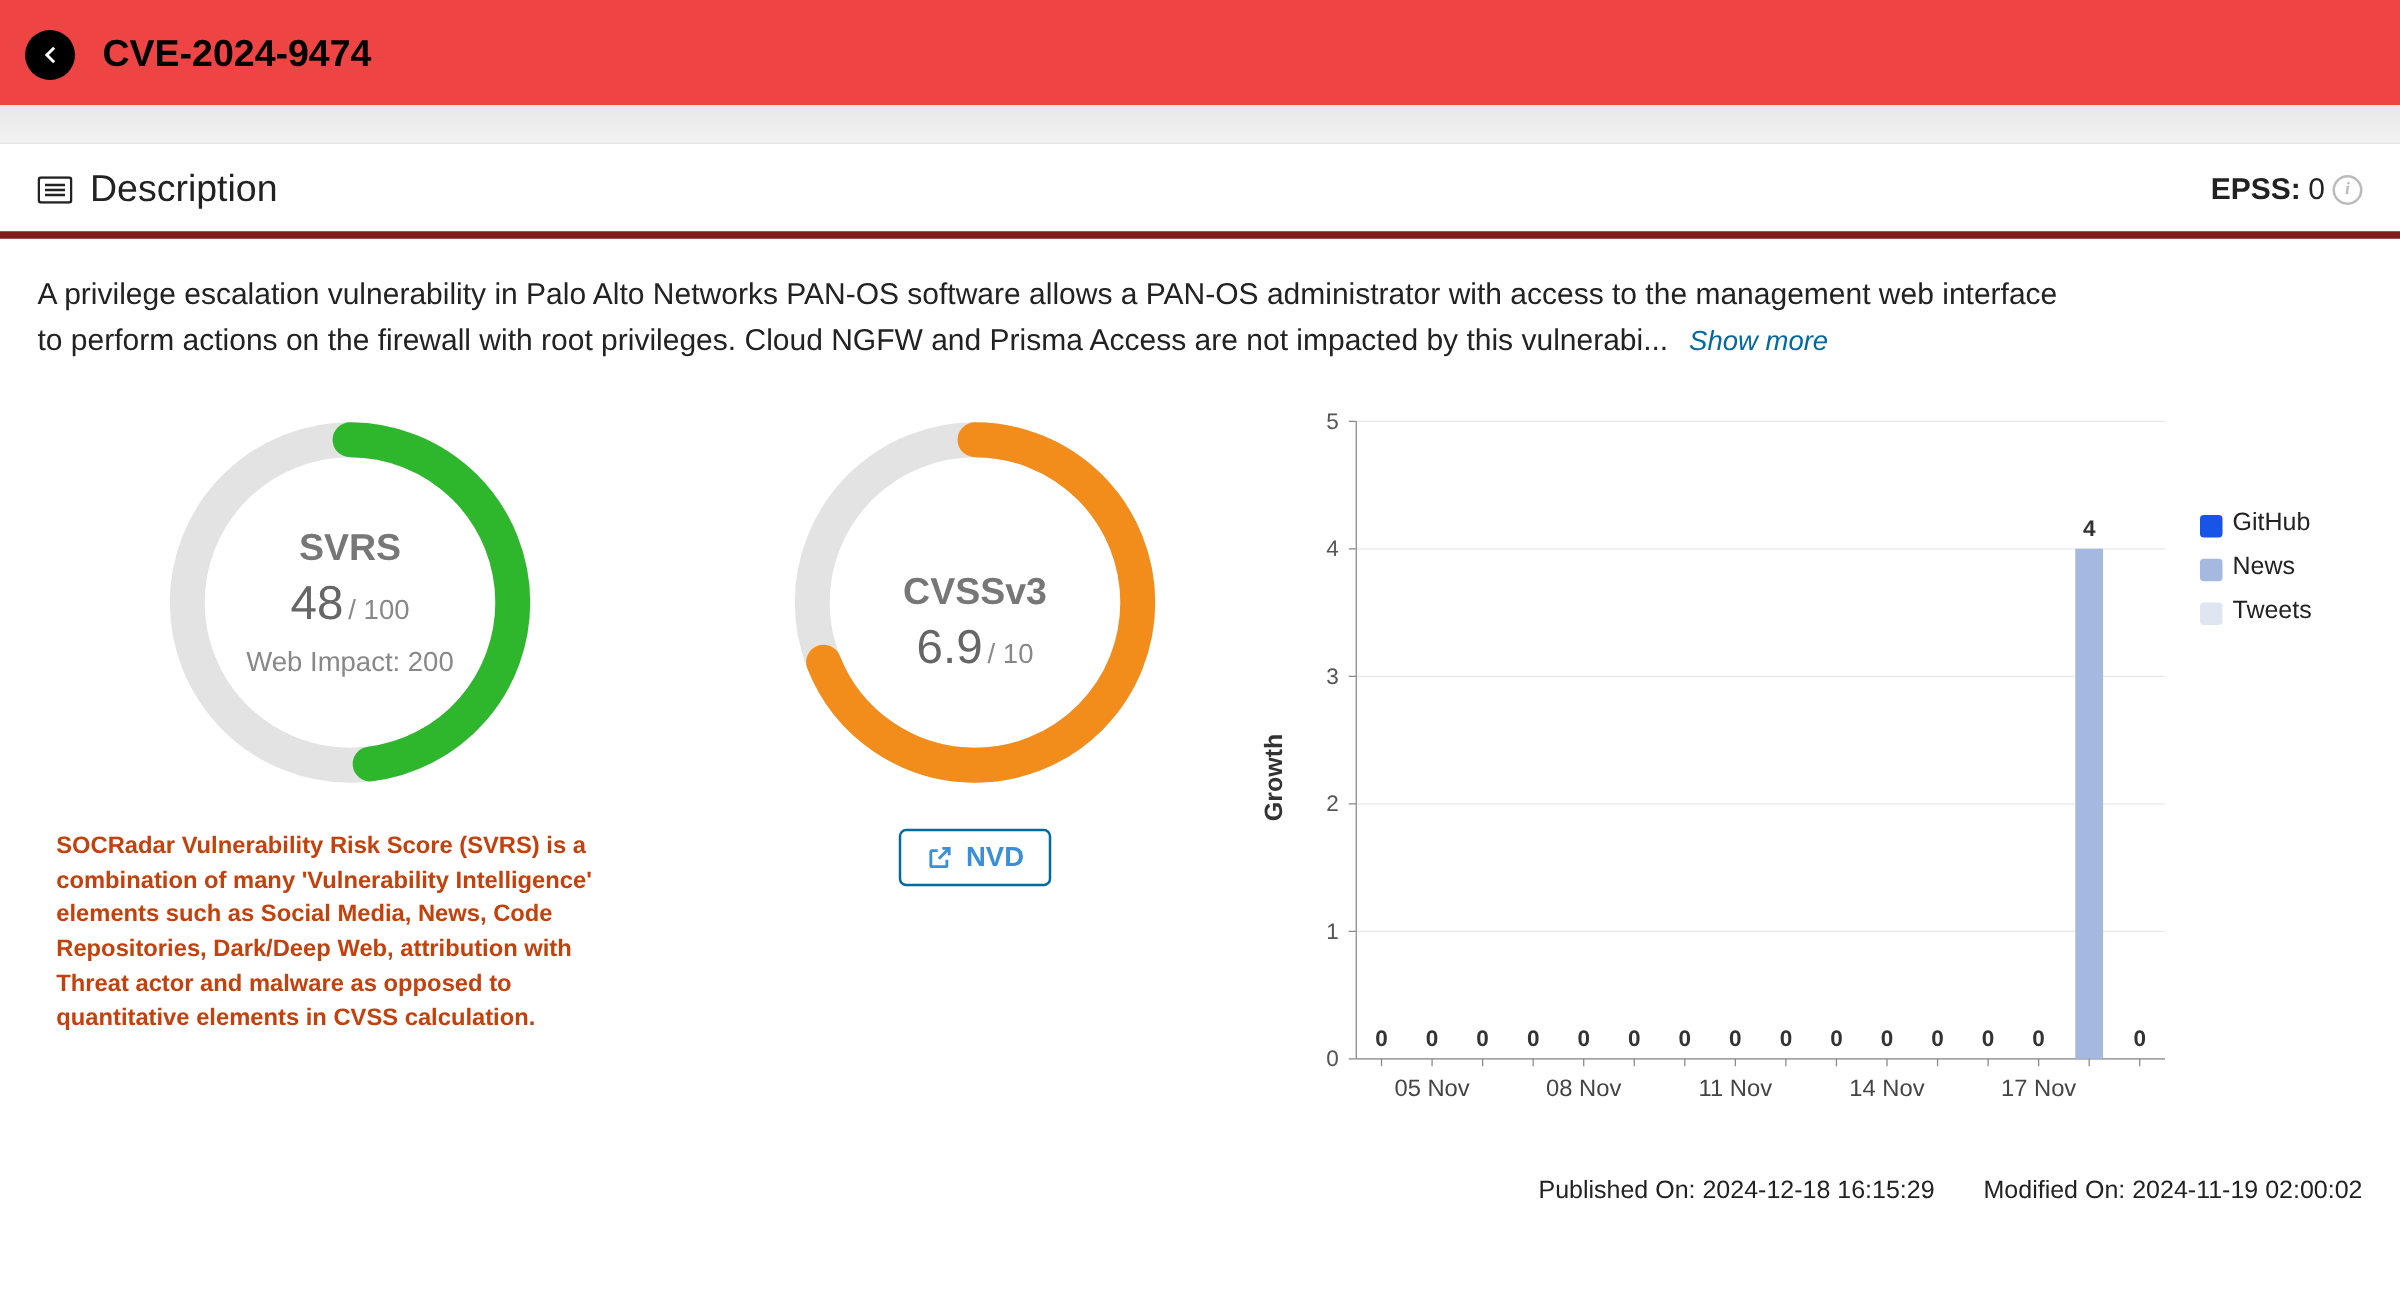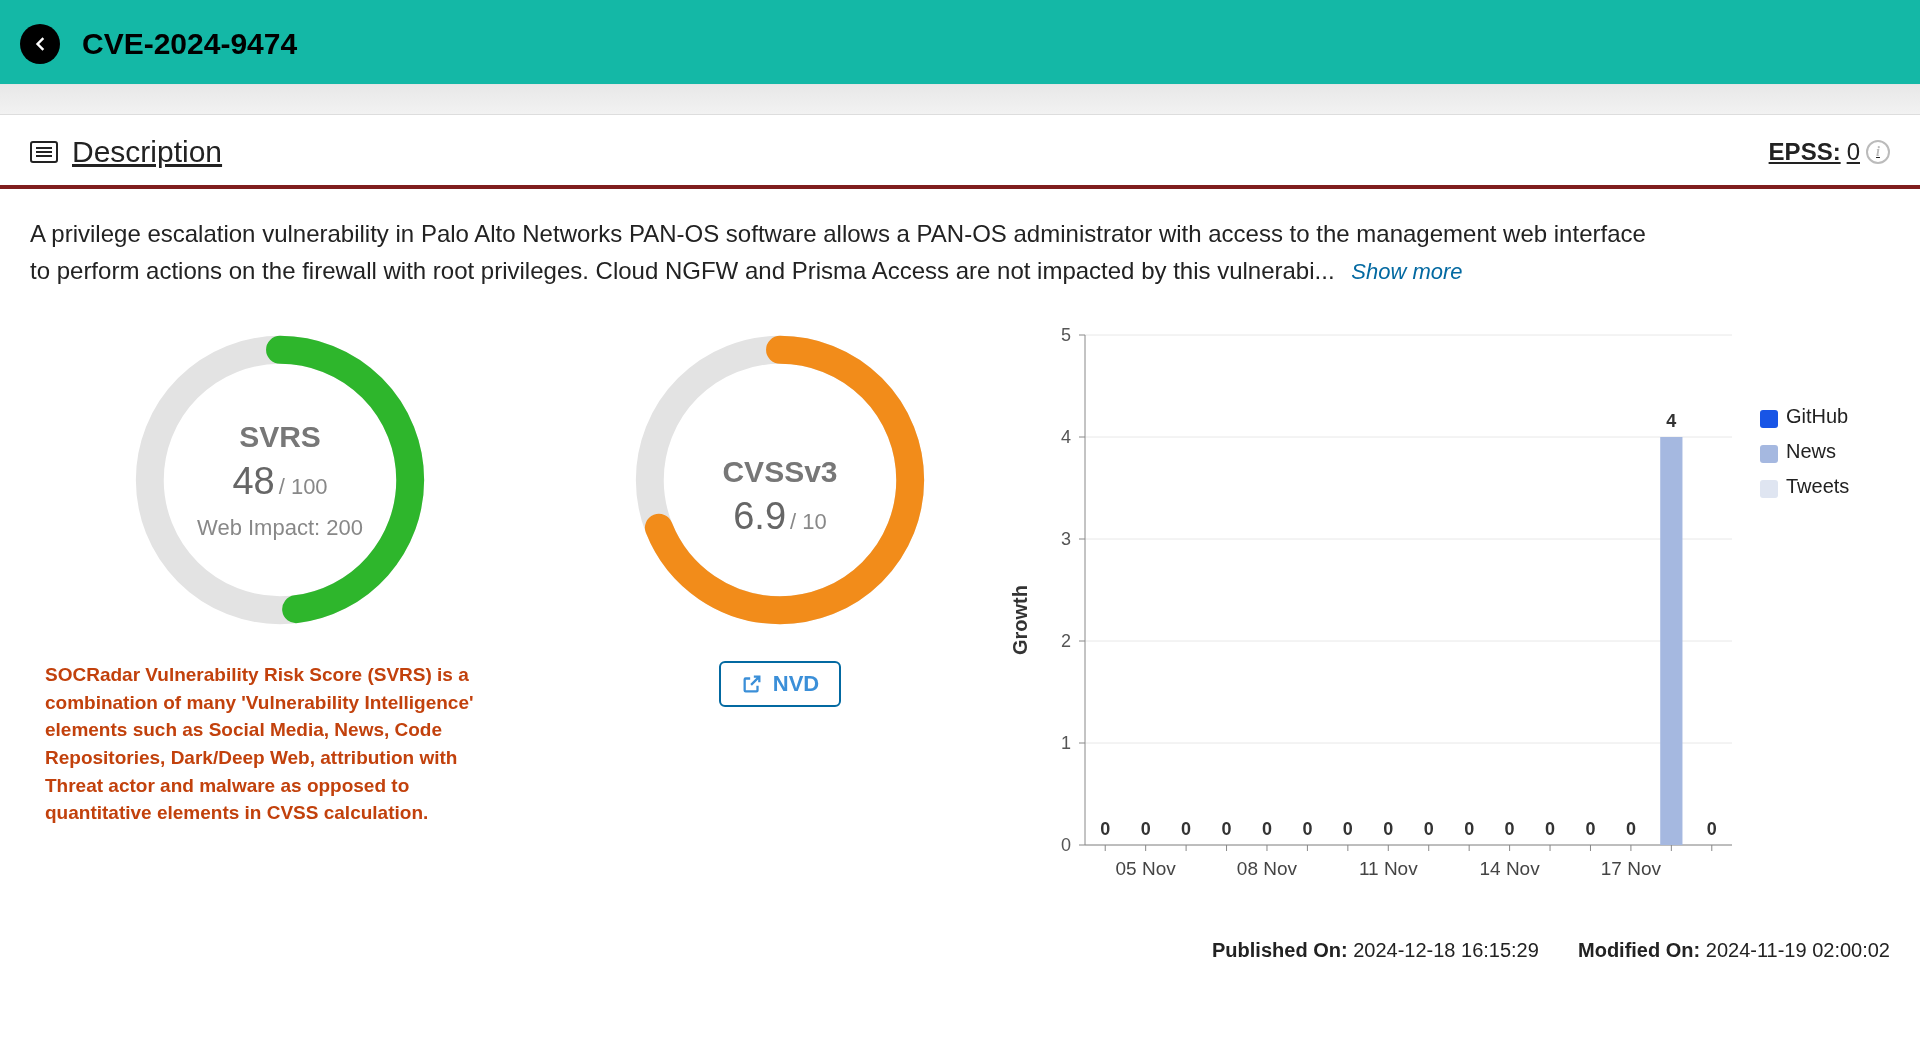--- a/index.html
+++ b/index.html
@@ -7,21 +7,21 @@
   font-family: -apple-system, BlinkMacSystemFont, "Segoe UI", Helvetica, Arial, sans-serif;
   background: #fff;
   width: 1920px;
   color: #222;
 }
 .header {
   display: flex;
   align-items: center;
   padding: 24px 20px 20px 20px;
   border-bottom: 1px solid #e5e5e5;
-  background: #14b8a6;
+  background: #ef4444;
 }
 .back-btn {
   width: 40px;
   height: 40px;
   border-radius: 50%;
   background: #000;
   display: flex;
   align-items: center;
   justify-content: center;
   cursor: pointer;
@@ -36,22 +36,21 @@
 .grayband {
   height: 30px;
   background: linear-gradient(#e8e8e8,#f2f2f2);
   border-bottom: 1px solid #ddd;
 }
 .section-header {
   display: flex;
   align-items: center;
   justify-content: space-between;
   padding: 20px 30px 16px 30px;
-  border-bottom: 4px solid #7f1d1d;
-  text-decoration: underline;
+  border-bottom: 6px solid #7f1d1d;
 }
 .section-header-left {
   display: flex;
   align-items: center;
   gap: 14px;
 }
 .list-icon { width: 28px; height: 22px; }
 .section-title { font-size: 30px; font-weight: 400; color: #222; }
 .epss-wrap { display: flex; align-items: center; gap: 6px; font-size: 24px; font-weight: 700; }
 .epss-wrap .val { font-weight: 400; }
@@ -142,21 +141,21 @@
 }
 .chart-svg { width: 100%; height: 100%; }
 .legend { width: 130px; padding-top: 80px; }
 .legend-item { display: flex; align-items: flex-end; gap: 8px; font-size: 20px; margin-bottom: 12px; cursor:pointer; }
 .legend-swatch { width: 18px; height: 18px; border-radius: 3px; }
 .dates {
   text-align: right;
   font-size: 20px;
   padding: 14px 30px 10px 0;
 }
-.dates b { font-weight: 700; }
+.dates b { font-weight: 400; }
 .dates span.sep { display: inline-block; width: 28px; }
 </style>
 </head>
 <body>
 
 <div class="header">
   <div class="back-btn">
     <svg viewBox="0 0 24 24">
         <path d="M15 4l-8 8 8 8 2-2-6-6 6-6z"></path>
       </svg>

